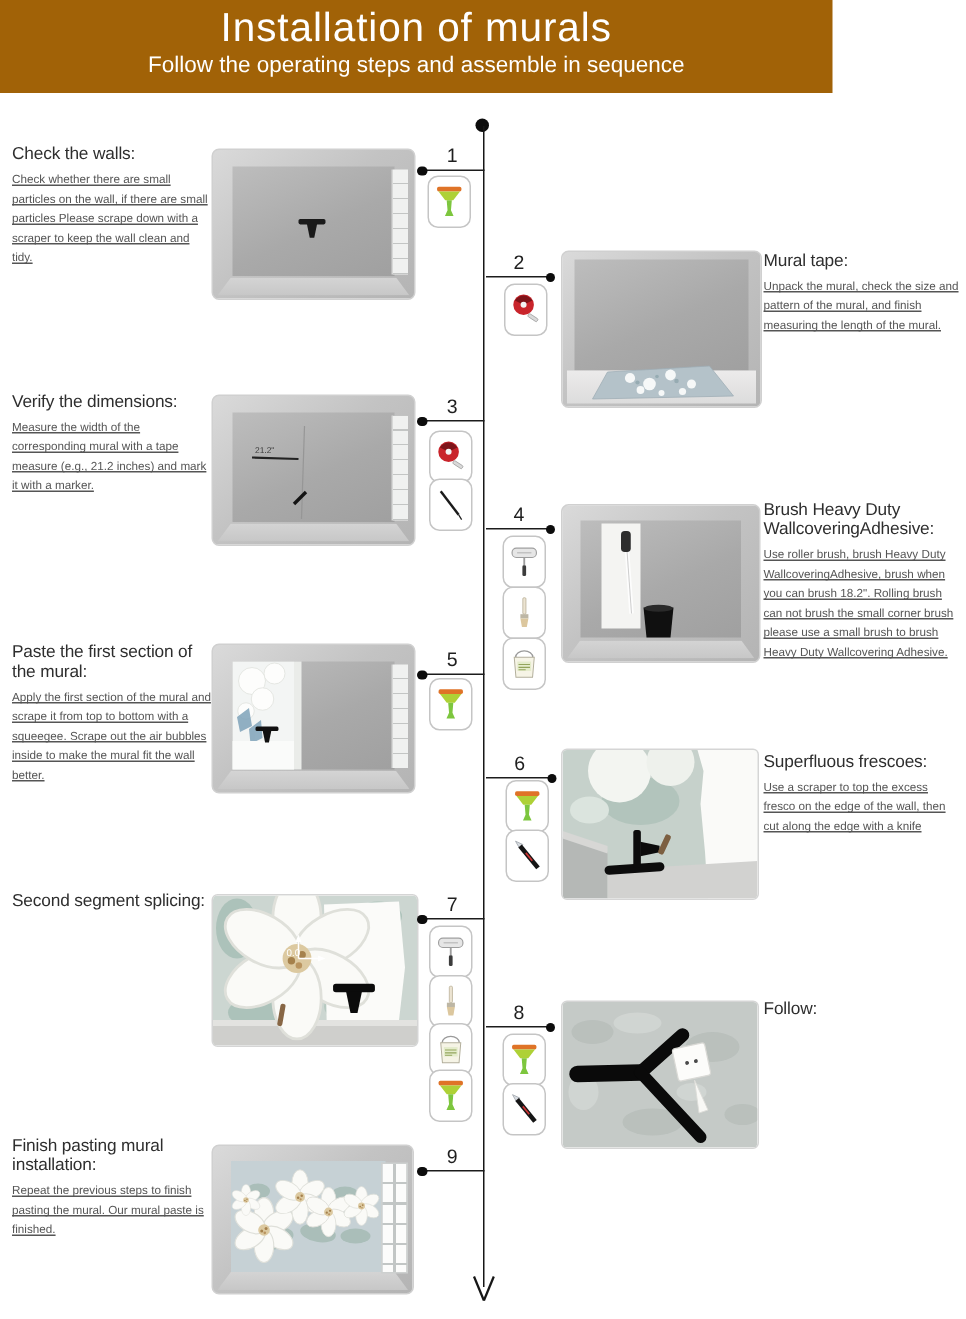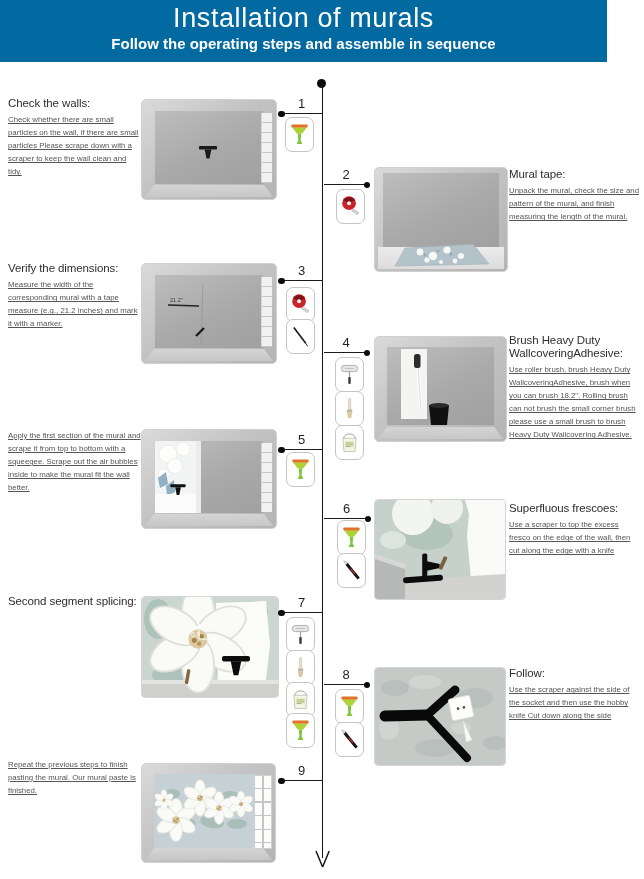--- a/index.html
+++ b/index.html
@@ -1,21 +1,21 @@
 <!DOCTYPE html>
 <html><head>
 <meta charset="utf-8">
 <style>
   html,body{margin:0;padding:0;background:#fff;}
   .page{position:relative;width:644px;height:879px;background:#ffffff;overflow:hidden;
         font-family:"Liberation Sans",sans-serif;}
   
-  .hdr{position:absolute;left:0;top:0;width:607px;height:62px;background:#0369a1;color:#fff;text-align:center;}
+  .hdr{position:absolute;left:0;top:0;width:555px;height:62px;background:#a16207;color:#fff;text-align:center;}
   .hdr-title{font-size:27px;font-weight:400;letter-spacing:.6px;padding-top:3px;}
-  .hdr-sub{font-size:15px;font-weight:700;margin-top:1px;}
+  .hdr-sub{font-size:15px;font-weight:400;margin-top:1px;}
   
   .tl-line{position:absolute;left:322px;top:84px;width:1.4px;height:774px;background:#161616;}
   .tl-dot{position:absolute;left:317px;top:79px;width:9px;height:9px;border-radius:50%;background:#0c0c0c;}
   .tl-arrow{position:absolute;left:313px;top:848px;}
   
   .txt{position:absolute;}
   .txt h3{margin:0 0 3px;font-size:11.5px;font-weight:500;color:#2e2e2e;line-height:1.15;letter-spacing:-0.1px;}
   .txt p{margin:0;font-size:7.8px;line-height:13px;color:#555;text-decoration:underline;}
   
   .connector{position:absolute;height:22px;}
@@ -261,20 +261,21 @@
     </div>
     <div class="txt" style="left:509px;top:334px;width:132px">
       <h3>Brush Heavy Duty WallcoveringAdhesive:</h3>
       <p>Use roller brush, brush Heavy Duty WallcoveringAdhesive, brush when you can brush 18.2". Rolling brush can not brush the small corner brush please use a small brush to brush Heavy Duty Wallcovering Adhesive.</p>
     </div>
   </div>
 
   
   <div class="step" style="display:contents">
     <div class="txt" style="left:8px;top:429px;width:134px">
+      <h3>Paste the first section of the mural:</h3>
       <p>Apply the first section of the mural and scrape it from top to bottom with a squeegee. Scrape out the air bubbles inside to make the mural fit the wall better.</p>
     </div>
     <div class="room" style="left:141px;top:429px;width:134px;height:98px">
       <div class="wall"></div>
         <div class="rad"></div>
         <div class="floorband"></div>
       <svg class="overlay" viewBox="0 0 134 98">
         <rect x="13" y="11" width="41" height="72" fill="#f3f5f4"></rect>
         <g fill="#fdfdfc" stroke="#e2e4e0" stroke-width="0.6">
           <circle cx="26" cy="24" r="9"></circle>
@@ -447,27 +448,27 @@
         <g transform="rotate(-12 86 40)">
           <rect x="75" y="29" width="22" height="22" rx="2" fill="#fcfcfa" stroke="#d9d9d5" stroke-width="0.8"></rect>
           <circle cx="83" cy="40" r="1.3" fill="#4a4a4a"></circle>
             <circle cx="89" cy="40" r="1.3" fill="#4a4a4a"></circle>
         </g>
         <polygon points="88,52 97,72 91,74" fill="#f8f8f5" stroke="#dcdcd8" stroke-width="0.6"></polygon>
       </svg>
     </div>
     <div class="txt" style="left:509px;top:667px;width:132px">
       <h3>Follow:</h3>
-      <p>Use the scraper against the side of the socket and then use the hobby knife Cut down along the side</p>
     </div>
   </div>
 
   
   <div class="step" style="display:contents">
     <div class="txt" style="left:8px;top:758px;width:134px">
+      <h3>Finish pasting mural installation:</h3>
       <p>Repeat the previous steps to finish pasting the mural. Our mural paste is finished.</p>
     </div>
     <div class="room" style="left:141px;top:763px;width:133px;height:98px">
       <div class="wall" style="left:12px;top:10px;right:18px;bottom:14px;background:#c6d1d5"></div>
       <div class="floorband"></div>
       <svg class="overlay" viewBox="0 0 133 98">
         <g opacity="0.9" fill="#a7bdb6">
           <ellipse cx="40" cy="62" rx="14" ry="7" transform="rotate(-15 40 62)"></ellipse>
           <ellipse cx="70" cy="58" rx="12" ry="6" transform="rotate(10 70 58)"></ellipse>
           <ellipse cx="95" cy="60" rx="10" ry="5"></ellipse>

